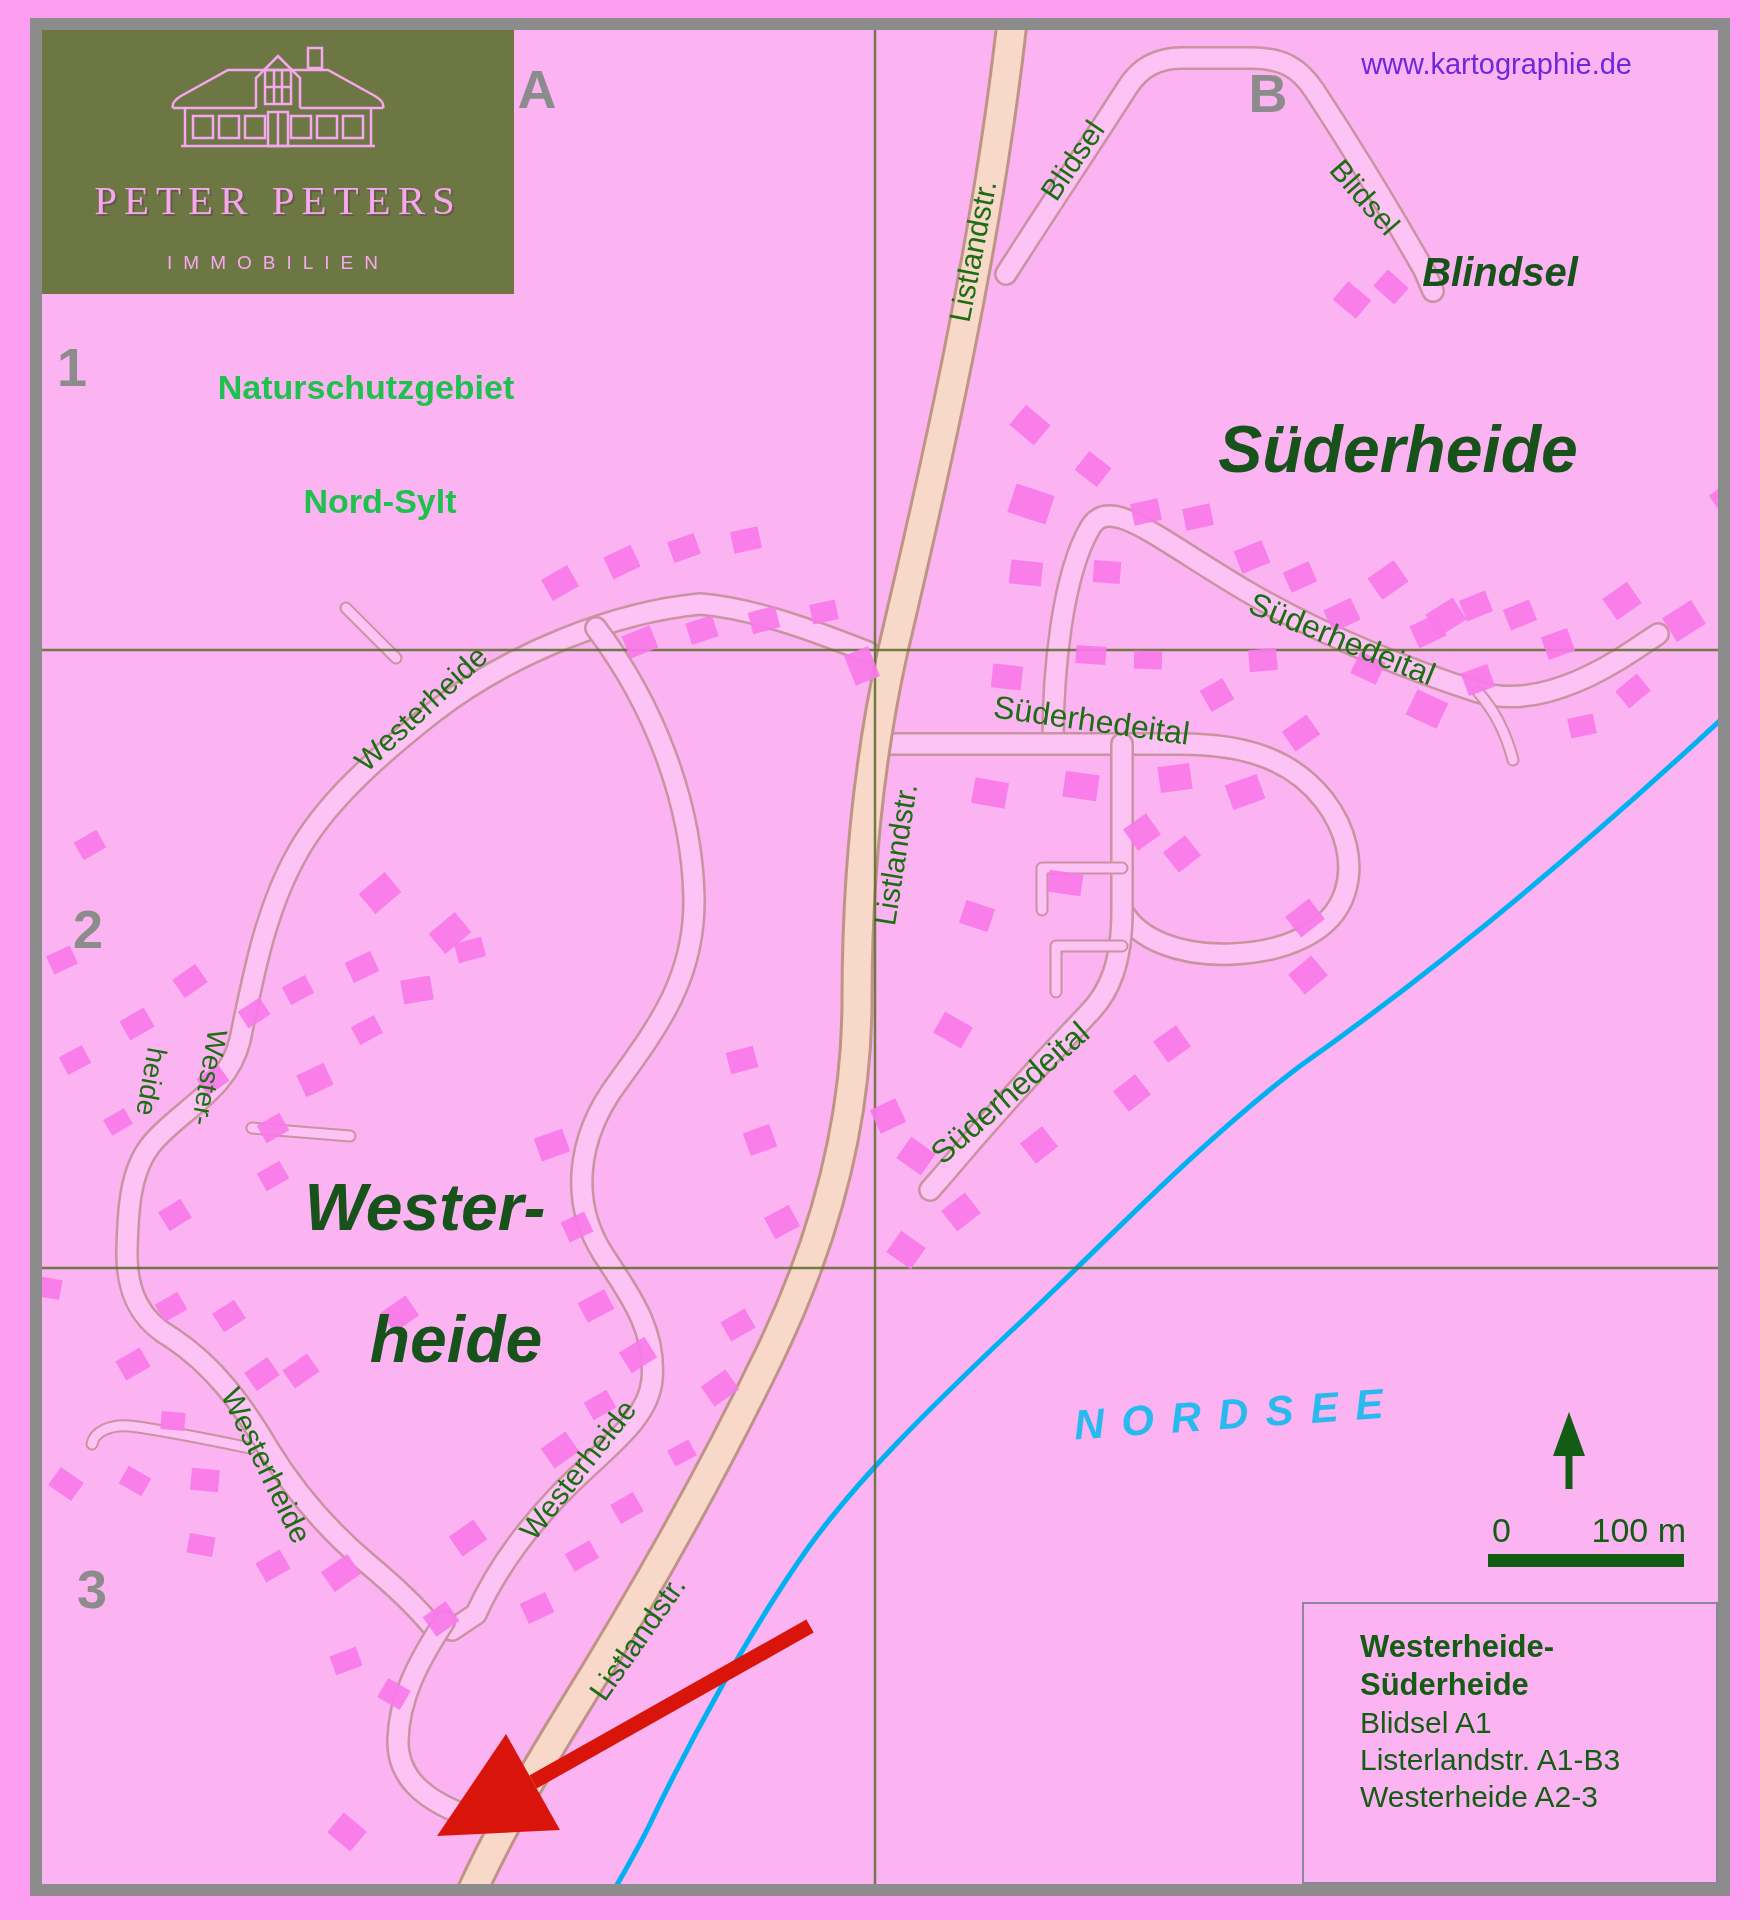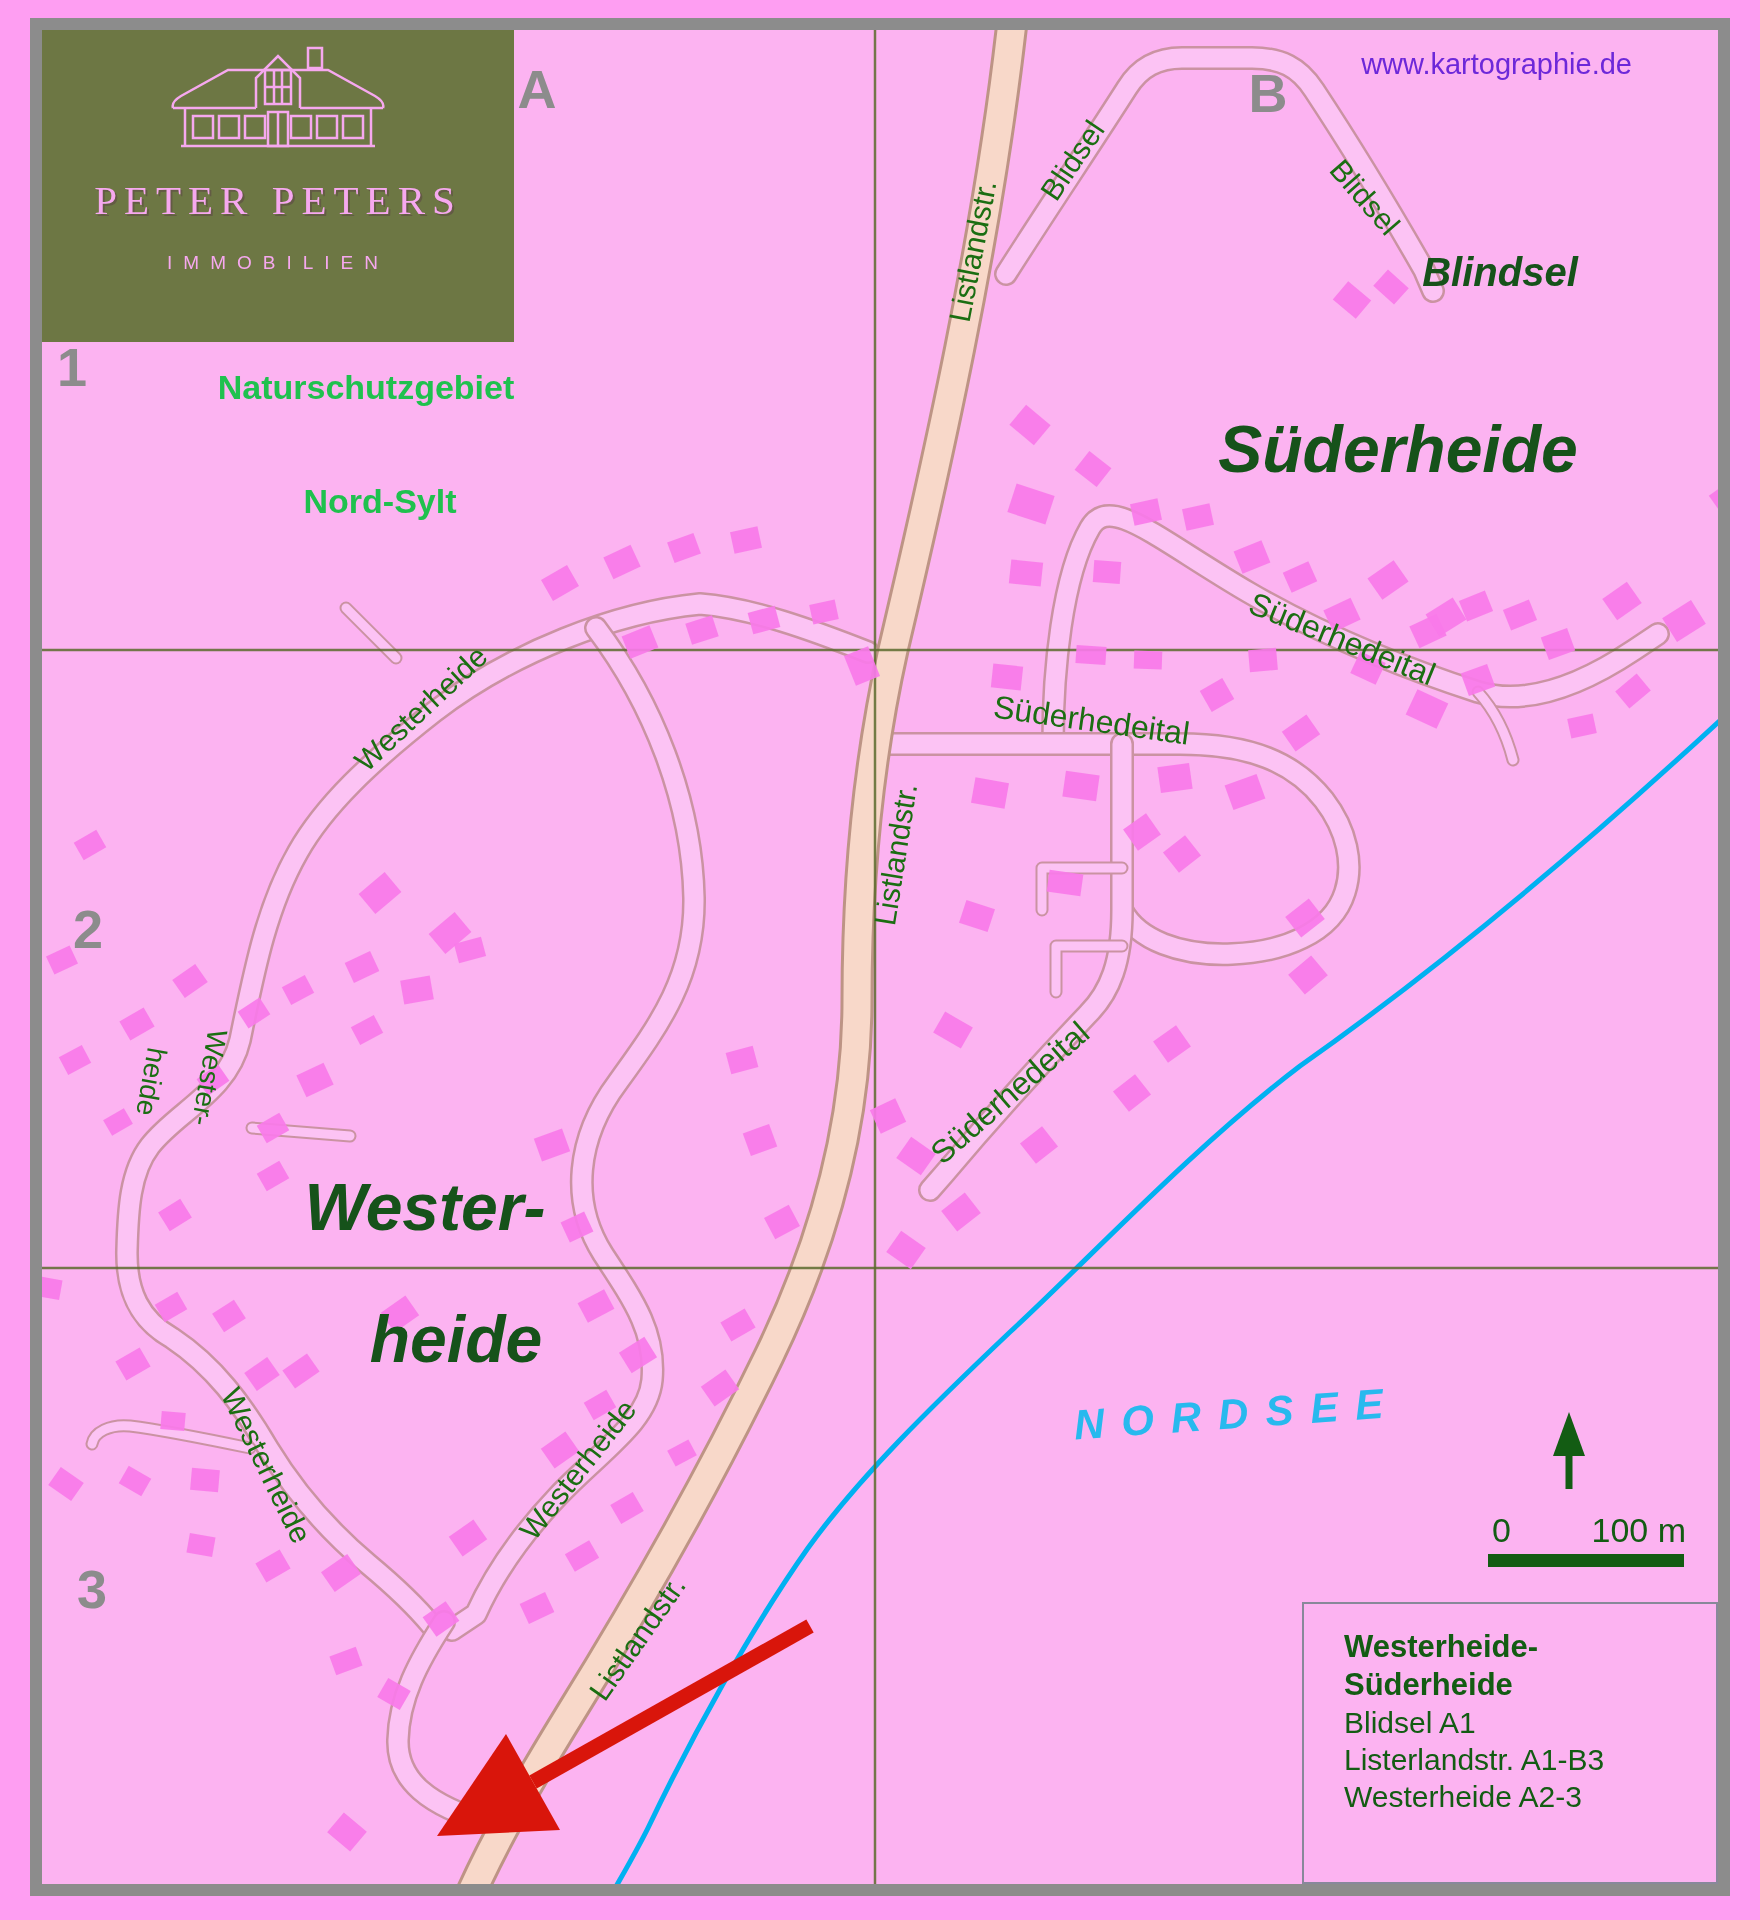--- a/index.html
+++ b/index.html
@@ -7,40 +7,40 @@
     width:1760px;height:1920px;position:relative;overflow:hidden;
     background:#fe9ef2;
     font-family:"Liberation Sans",sans-serif;
   }
   .map-area{
     position:absolute;left:30px;top:18px;width:1700px;height:1878px;
     box-sizing:border-box;border:12px solid #8c8c8c;background:#fcb3f1;z-index:1;
   }
   #map-svg{position:absolute;left:0;top:0;z-index:2;}
   .logo{
-    position:absolute;left:42px;top:30px;width:472px;height:312px;
+    position:absolute;left:42px;top:30px;width:472px;height:264px;
     background:#6d7744;z-index:3;text-align:center;color:#f6a8ef;
   }
   .logo-house{margin-top:12px;}
   .logo-title{
     font-family:"Liberation Serif",serif;font-size:41px;letter-spacing:7px;
     margin-top:2px;text-shadow:2px 2px 0 rgba(80,40,70,.35);white-space:nowrap;
   }
   .logo-sub{
     font-family:"Liberation Sans",sans-serif;font-size:19px;letter-spacing:11px;
     margin-top:28px;white-space:nowrap;
   }
   .url{
     position:absolute;top:48px;right:128px;z-index:3;
     font-size:29px;color:#6d28d9;
   }
   .legend{
     position:absolute;left:1302px;top:1602px;width:416px;height:282px;z-index:4;
     box-sizing:border-box;border:2px solid #88889a;background:#fcb3f1;
-    padding:24px 0 0 40px;color:#135c13;
+    padding:24px 0 0 56px;color:#135c13;
   }
   .legend-title{font-size:31px;font-weight:bold;line-height:38px;}
   .legend-items{font-size:30px;line-height:37px;}
   
   text{font-family:"Liberation Sans",sans-serif;}
   .t-street{fill:#1b6e12;font-weight:normal;}
   .t-place{fill:#16521a;font-weight:bold;font-style:italic;}
   .t-nature{fill:#1fc14e;font-weight:bold;}
   .t-sea{fill:#28b9ee;font-weight:bold;font-style:italic;letter-spacing:17px;}
   .t-grid{fill:#8c8c8c;font-weight:bold;font-size:54px;}

